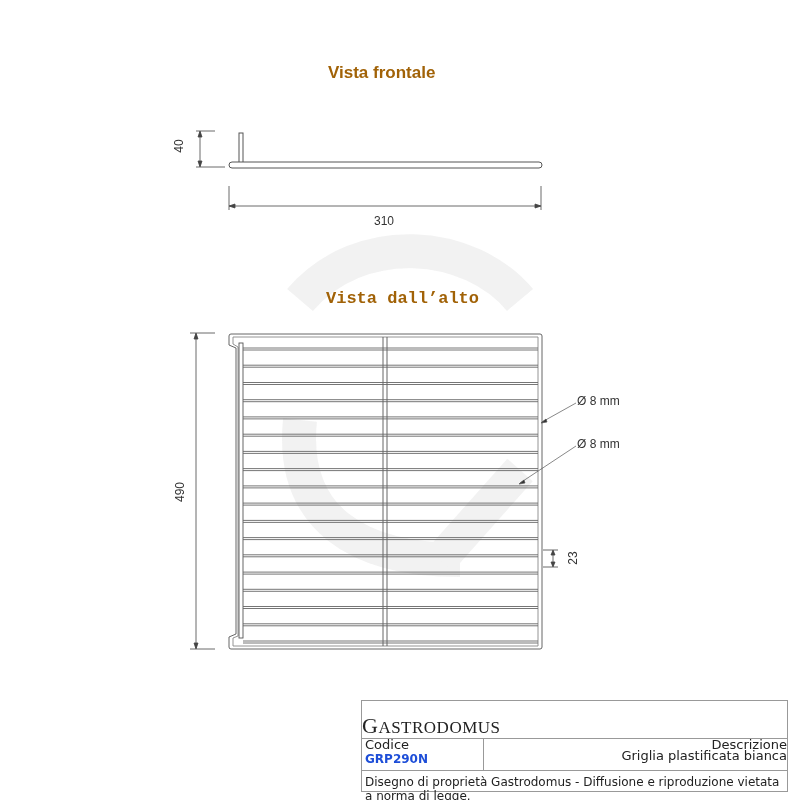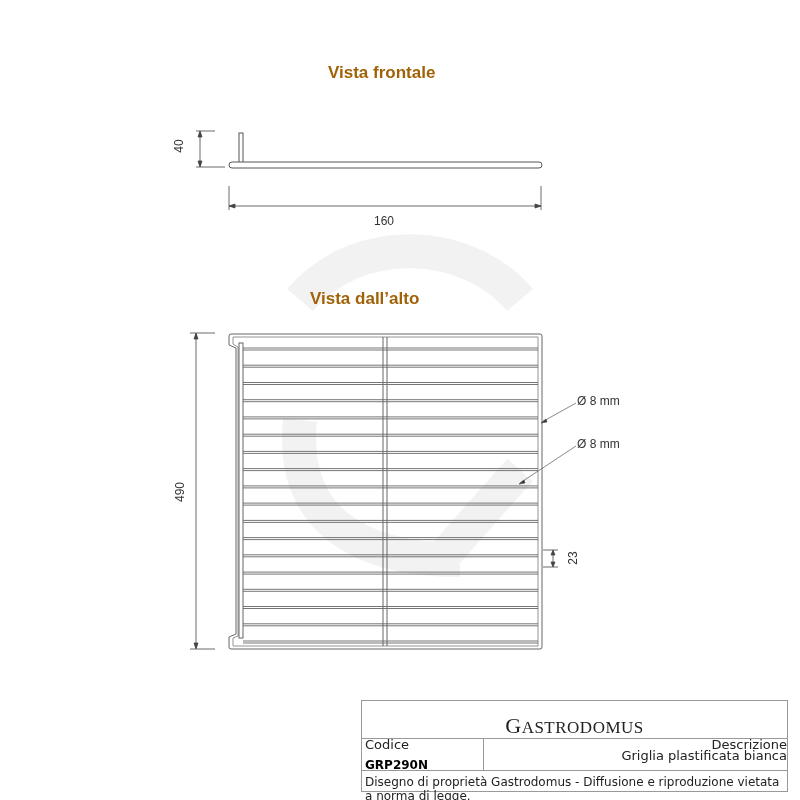--- a/index.html
+++ b/index.html
@@ -5,31 +5,31 @@
   html, body { margin: 0; padding: 0; background: #ffffff; }
   body { width: 800px; height: 800px; position: relative; overflow: hidden;
          font-family: "Liberation Sans", "DejaVu Sans", sans-serif; color: #222; }
   .title { position: absolute; font-weight: bold; font-size: 17px; color: #a16207; }
   .dimlabel { position: absolute; font-size: 12px; color: #333; }
   .rot { transform: rotate(-90deg); transform-origin: center; }
   svg.drawing { position: absolute; left: 0; top: 0; }
   .titleblock { position: absolute; left: 361px; top: 700px; width: 427px; height: 92px;
                 border: 1px solid #999; box-sizing: border-box; background: #fff; }
   .tb-logo { position: absolute; left: 0; top: 0; width: 100%; height: 38px;
-             border-bottom: 1px solid #999; box-sizing: border-box; text-align: center; }
+             border-bottom: 1px solid #999; box-sizing: border-box; text-align: left; }
   .tb-logo .brand { display: inline-block; margin-top: 12px; font-family: "Liberation Serif", "DejaVu Serif", serif;
                     font-size: 17px; letter-spacing: 0.5px; color: #222; }
   .tb-logo .brand .big { font-size: 22px; }
   .tb-row2 { position: absolute; left: 0; top: 38px; width: 100%; height: 32px;
              border-bottom: 1px solid #999; box-sizing: border-box; }
   .tb-code { position: absolute; left: 0; top: 0; width: 122px; height: 100%;
              border-right: 1px solid #999; box-sizing: border-box; padding-left: 3px; }
   .tb-desc { position: absolute; left: 122px; top: 0; right: 0; height: 100%; padding-left: 4px; text-align: right; }
   .small { font-size: 13px; font-family: "DejaVu Sans", sans-serif; color: #222; line-height: 11px; }
-  .code-val { font-family: "DejaVu Sans", sans-serif; font-weight: bold; font-size: 12px; color: #000000; margin-top: 8px; }
+  .code-val { font-family: "DejaVu Sans", sans-serif; font-weight: bold; font-size: 12px; color: #1d4ed8; margin-top: 2px; }
   .tb-foot { position: absolute; left: 3px; top: 74px; font-size: 12px; font-family: "DejaVu Sans", sans-serif; color: #222; }
 </style>
 </head>
 <body>
 
 <svg class="drawing" width="800" height="800" viewBox="0 0 800 800">
 
   <g fill="none" stroke="#f1f1f1" stroke-width="34" opacity="0.9">
     <path d="M 520 300 C 470 240, 360 230, 300 300"></path>
     <path d="M 300 420 C 290 520, 360 560, 460 560"></path>
@@ -125,23 +125,23 @@
     <line x1="543" y1="550" x2="558" y2="550"></line>
     <line x1="543" y1="567" x2="558" y2="567"></line>
     <line x1="553" y1="551" x2="553" y2="566"></line>
     <polygon points="553,550 551,555 555,555"></polygon>
     <polygon points="553,567 551,562 555,562"></polygon>
   </g>
 </svg>
 
 <div class="title" style="left:328px; top:63px;">Vista frontale</div>
 <div class="dimlabel rot" style="left:172px; top:139px;">40</div>
-<div class="dimlabel" style="left:374px; top:214px;">160</div>
+<div class="dimlabel" style="left:374px; top:214px;">310</div>
 
-<div class="title" style="left:310px; top:289px;">Vista dall’alto</div>
+<div class="title" style="left:326px; top:289px;font-family:Liberation Mono, monospace;">Vista dall’alto</div>
 <div class="dimlabel rot" style="left:170px; top:485px;">490</div>
 <div class="dimlabel" style="left:577px; top:394px;">Ø 8 mm</div>
 <div class="dimlabel" style="left:577px; top:437px;">Ø 8 mm</div>
 <div class="dimlabel rot" style="left:566px; top:551px;">23</div>
 
 <div class="titleblock">
   <div class="tb-logo">
     <span class="brand"><span class="big">G</span><span>ASTRODOMUS</span></span>
   </div>
   <div class="tb-row2">

